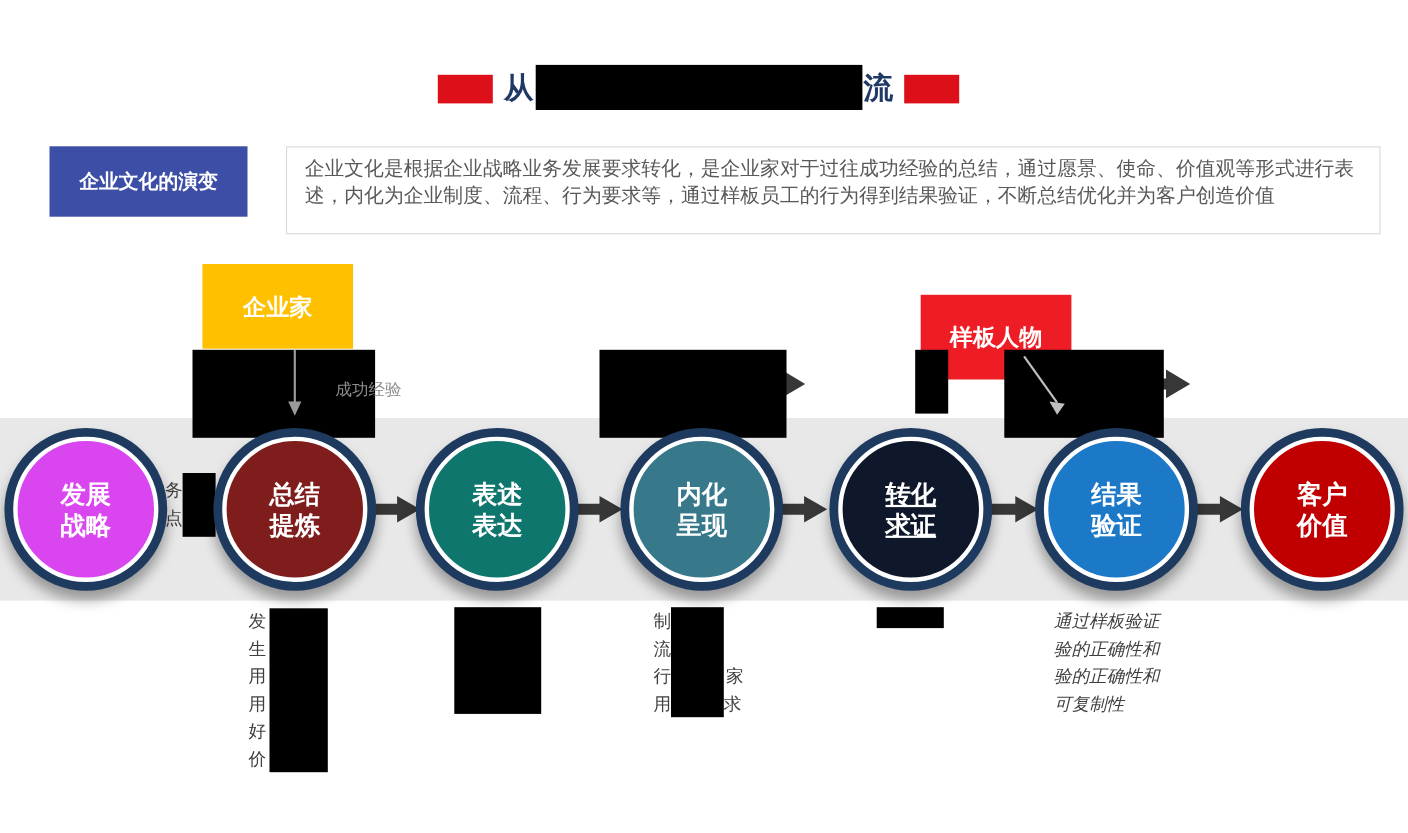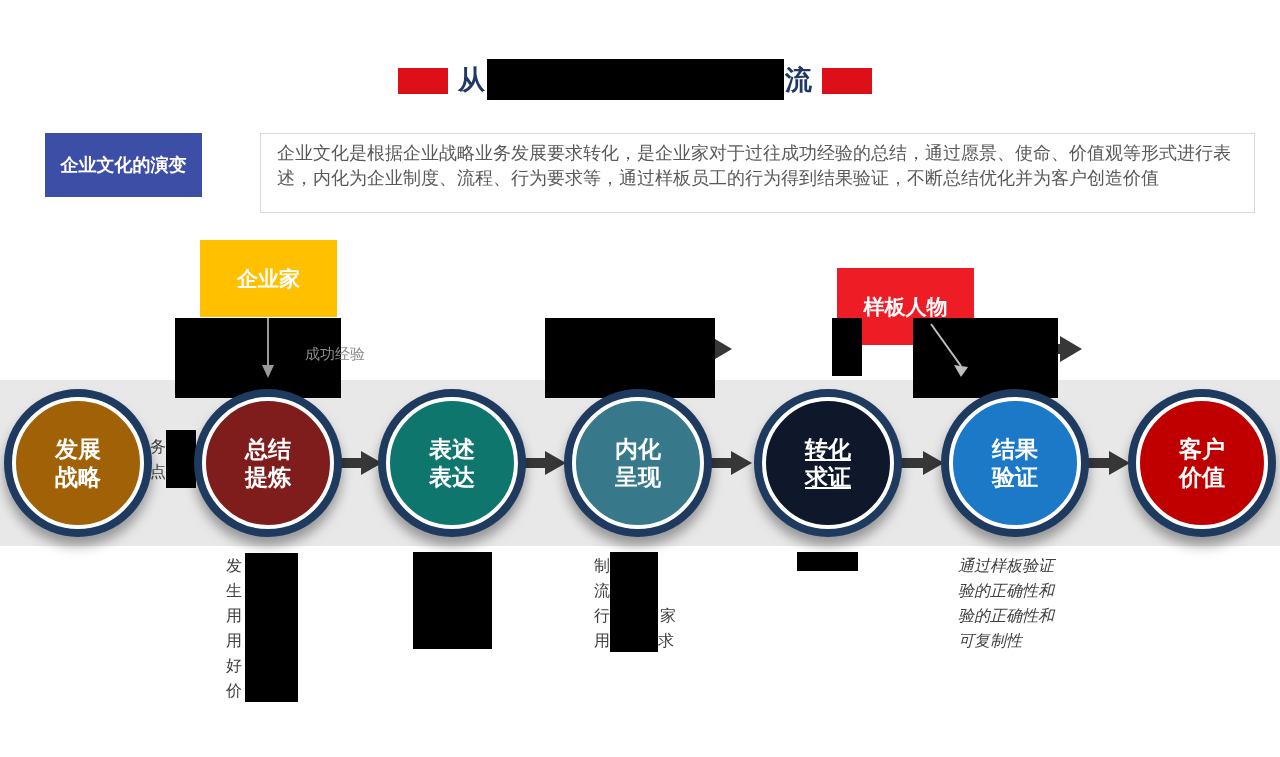--- a/index.html
+++ b/index.html
@@ -5,21 +5,21 @@
   html,body{margin:0;padding:0;background:#fff;}
   body{font-family:"Liberation Sans","DejaVu Sans",sans-serif;}
   .page{position:relative;width:1280px;height:757px;background:#fff;overflow:hidden;}
   .abs{position:absolute;}
 
   
   .title-red{width:50px;height:26px;background:var(--accent-red);z-index:1;}
   .title-frag{font-size:27px;font-weight:bold;color:var(--navy);z-index:1;white-space:nowrap;}
 
   
-  .header-label{width:157px;height:64px;background:var(--header-blue);color:#fff;
+  .header-label{width:180px;height:64px;background:var(--header-blue);color:#fff;
     font-size:18px;font-weight:bold;display:flex;align-items:center;justify-content:center;z-index:1;}
   .header-desc{width:995px;height:80px;border:1px solid #D9D9D9;box-sizing:border-box;
     color:var(--text-gray);font-size:18px;line-height:25px;padding:7px 16px;z-index:1;background:#fff;margin-left:35px;}
 
   
   .tag{width:137px;height:77px;display:flex;align-items:center;justify-content:center;
     color:#fff;font-size:21px;font-weight:bold;z-index:1;}
   .tag-yellow{background:var(--yellow);}
   .tag-red{background:var(--bright-red);}
 
@@ -49,21 +49,21 @@
 
   <div class="abs title-red" style="left:398px;top:68px;"></div>
   <div class="abs title-frag" style="left:458px;top:62px;">从</div>
   <div class="abs redact" style="left:487px;top:59px;width:297px;height:41px;"></div>
   <div class="abs title-frag" style="left:785px;top:62px;">流</div>
   <div class="abs title-red" style="left:822px;top:68px;"></div>
 
   <div class="abs header-label" style="left:45px;top:133px;">企业文化的演变</div>
   <div class="abs header-desc" style="left:225px;top:133px;">企业文化是根据企业战略业务发展要求转化，是企业家对于过往成功经验的总结，通过愿景、使命、价值观等形式进行表述，内化为企业制度、流程、行为要求等，通过样板员工的行为得到结果验证，不断总结优化并为客户创造价值</div>
 
-  <div class="abs tag tag-yellow" style="left:200px;top:240px;">企业家</div>
+  <div class="abs tag tag-yellow" style="left:184px;top:240px;">企业家</div>
   <div class="abs tag tag-red" style="left:837px;top:240px;margin-top:28px;">样板人物</div>
 
   <div class="abs band"></div>
 
   <div class="abs redact" style="left:175px;top:318px;width:166px;height:80px;"></div>
   <div class="abs redact" style="left:545px;top:318px;width:170px;height:80px;"></div>
   <div class="abs redact" style="left:832px;top:318px;width:30px;height:58px;"></div>
   <div class="abs redact" style="left:913px;top:318px;width:145px;height:80px;"></div>
   <div class="abs redact" style="left:166px;top:430px;width:30px;height:58px;"></div>
   <div class="abs redact" style="left:245px;top:553px;width:53px;height:149px;"></div>
@@ -114,21 +114,21 @@
       </svg></div>
 
   <div class="abs exp-label" style="left:305px;top:345px;">成功经验</div>
 
   <div class="abs note" style="left:150px;top:434px;">
     <span>务</span>
     <span>点</span>
   </div>
 
   <div class="abs circle-outer" style="left:4px;top:389px;">
-    <div class="circle-inner" style="background: #a16207;">
+    <div class="circle-inner" style="background: #d946ef;">
       <span>发展</span>
       <span>战略</span>
     </div>
   </div>
   <div class="abs circle-outer" style="left:194px;top:389px;">
     <div class="circle-inner" style="background: #7f1d1d;">
       <span>总结</span>
       <span>提炼</span>
     </div>
   </div>

